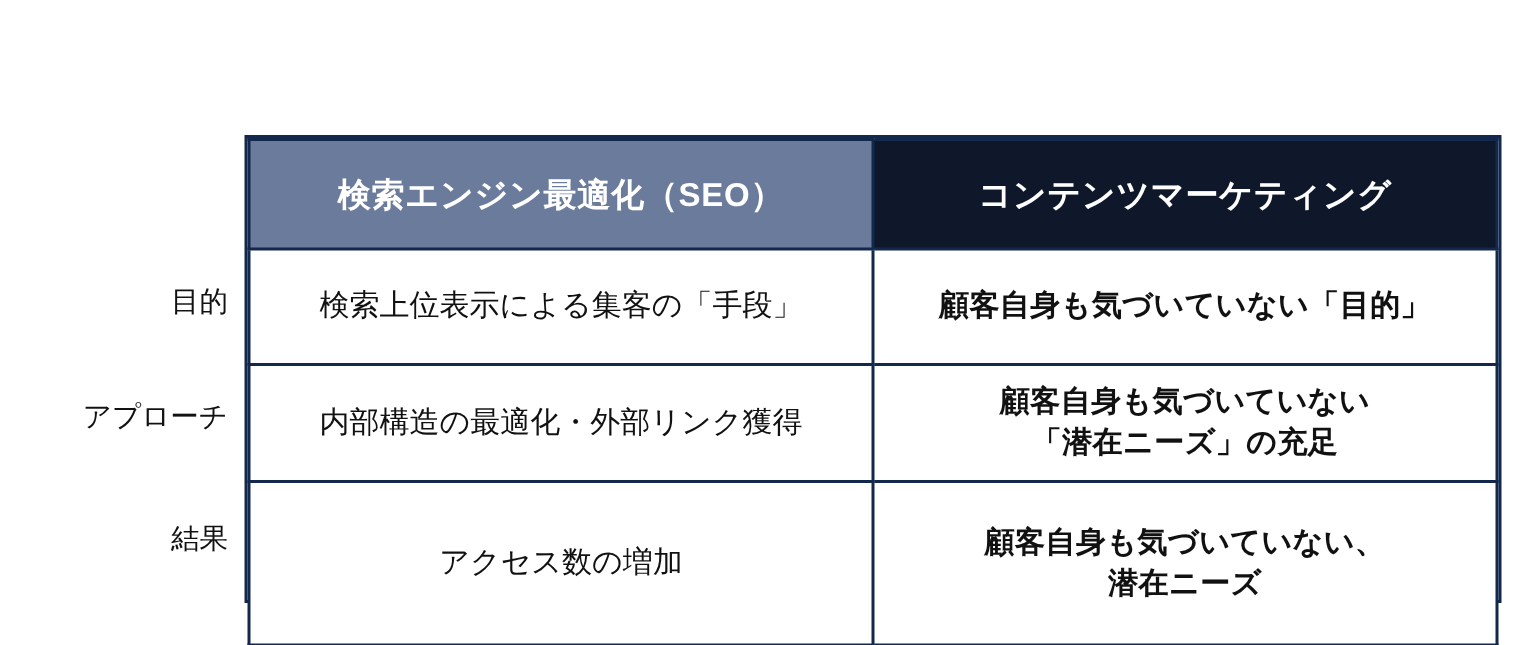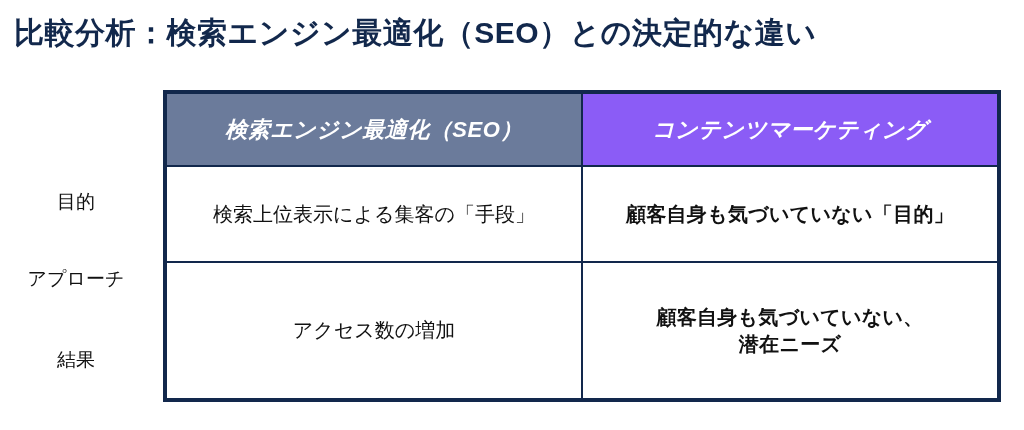--- a/index.html
+++ b/index.html
@@ -61,22 +61,22 @@
 
   
   .hdr {
     height: 73px;
     color: #ffffff;
     font-size: 22px;
     font-weight: bold;
     letter-spacing: 0.5px;
     white-space: nowrap;
   }
-  .hdr-seo { background: #6b7b9b; font-style: italic; }
-  .hdr-cm  { background: #8b5cf6; font-style: italic; }
+  .hdr-seo { background: #6b7b9b; }
+  .hdr-cm  { background: #0f172a; }
 
   
   .cell {
     background: #ffffff;
     color: #111111;
     font-size: 20px;
     line-height: 1.35;
   }
   .cell-left  { font-weight: normal; }
   .cell-right { font-weight: bold; letter-spacing: 0.3px; }
@@ -92,36 +92,35 @@
     position: absolute;
     left: 0px;
     top: 90px;
     width: 152px;
     height: 312px;
   }
   .row-label {
     position: absolute;
     right: 0;
     width: 152px;
-    text-align: center;
+    text-align: right;
     font-size: 19px;
     color: #111111;
     font-weight: normal;
     white-space: nowrap;
   }
   .row-label-0 { top: 73px;  height: 77px; line-height: 77px; }
   .row-label-1 { top: 150px; height: 78px; line-height: 78px; }
   .row-label-2 { top: 228px; height: 84px; line-height: 84px; }
 </style>
 </head>
 <body>
 
 <div class="slide">
 
-  <div class="slide-title">比較分析：検索エンジン最適化（SEO）との決定的な違い</div>
 
   <div class="row-labels">
     <div class="row-label row-label-0">目的</div>
     <div class="row-label row-label-1">アプローチ</div>
     <div class="row-label row-label-2">結果</div>
   </div>
 
   <div class="compare-table">
     <table class="table-grid">
       <thead>
@@ -132,20 +131,29 @@
       </thead>
       <tbody>
         <tr class="row-1">
           <td class="cell cell-left">
             <span class="cell-line">検索上位表示による集客の「手段」</span>
           </td>
           <td class="cell cell-right">
             <span class="cell-line">顧客自身も気づいていない「目的」</span>
           </td>
         </tr>
+        <tr class="row-2">
+          <td class="cell cell-left">
+            <span class="cell-line">内部構造の最適化・外部リンク獲得</span>
+          </td>
+          <td class="cell cell-right">
+            <span class="cell-line">顧客自身も気づいていない</span>
+            <span class="cell-line">「潜在ニーズ」の充足</span>
+          </td>
+        </tr>
         <tr class="row-3">
           <td class="cell cell-left">
             <span class="cell-line">アクセス数の増加</span>
           </td>
           <td class="cell cell-right">
             <span class="cell-line">顧客自身も気づいていない、</span>
             <span class="cell-line">潜在ニーズ</span>
           </td>
         </tr>
       </tbody>

